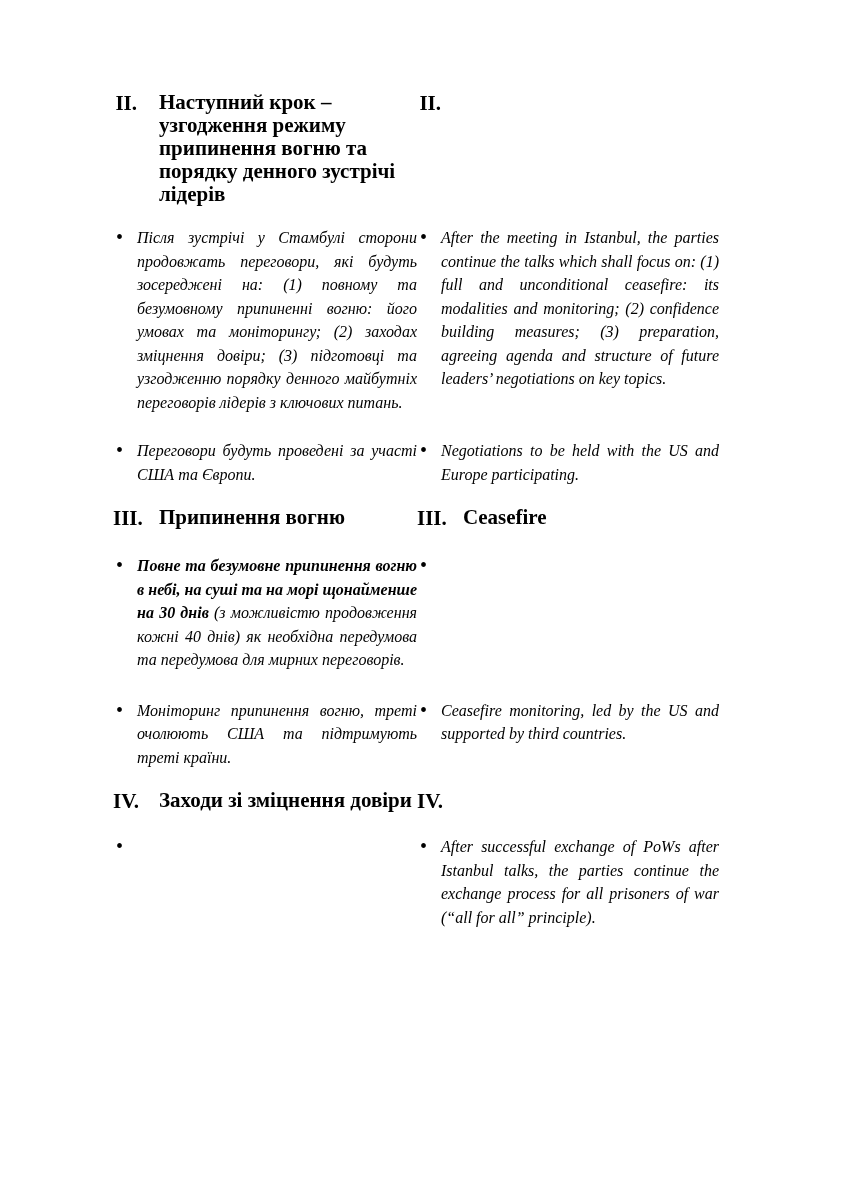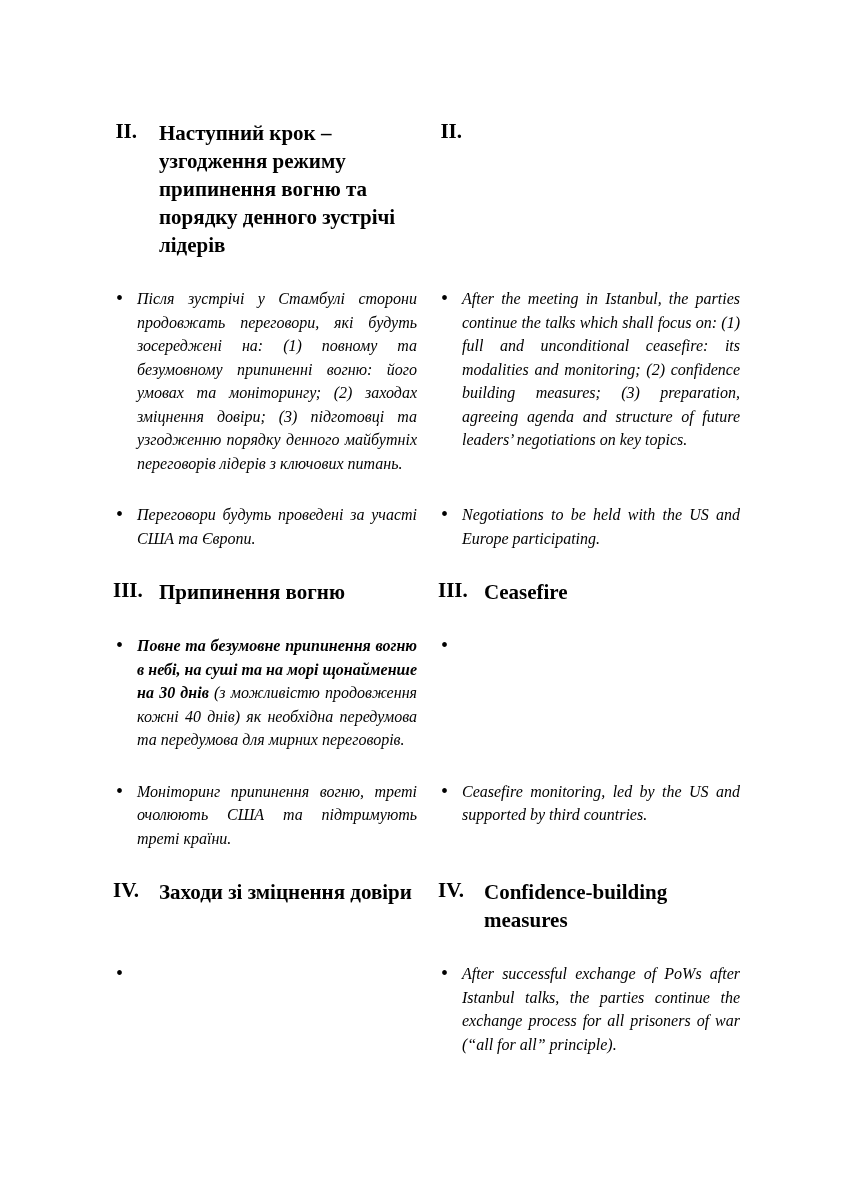--- a/index.html
+++ b/index.html
@@ -14,22 +14,20 @@
   }
   .content {
     position: absolute;
     left: 113px;
     top: 91px;
     width: 627px;
   }
   .row {
     display: grid;
     grid-template-columns: 304px 302px;
-    column-gap: 21px;
-    margin-top: 28px;
   }
   .mb20 { margin-bottom: 20px; }
   .mb21 { margin-bottom: 21px; }
   .mb23 { margin-bottom: 23px; }
   .mb25 { margin-bottom: 25px; }
   .mb27 { margin-bottom: 27px; }
   .cell { display: flex; align-items: flex-start; }
   .marker { flex: 0 0 auto; }
   .num {
     width: 46px;
@@ -44,21 +42,21 @@
     width: 24px;
     box-sizing: border-box;
     padding-left: 3px;
     font-size: 20px;
     line-height: 23.5px;
   }
   .text { flex: 1 1 auto; min-width: 0; }
   .heading-text {
     font-weight: bold;
     font-size: 21px;
-    line-height: 28px;
+    line-height: 23px;
     white-space: pre-line;
   }
   .body-text {
     font-size: 16px;
     line-height: 23.5px;
     text-align: justify;
     text-align-last: left;
     font-style: italic;
   }
   .justify-all { text-align-last: justify; }
@@ -138,22 +136,20 @@
       </div>
     </div>
 
     <div class="row mb21">
       <div class="cell">
         <span class="marker num">IV.</span>
         <div class="text heading-text">Заходи зі зміцнення довіри</div>
       </div>
       <div class="cell">
         <span class="marker num">IV.</span>
-        <div class="text heading-text">Confidence-building
-measures</div>
       </div>
     </div>
 
     <div class="row">
       <div class="cell">
         <span class="marker dot">•</span>
       </div>
       <div class="cell">
         <span class="marker dot">•</span>
         <div class="text body-text">After successful exchange of PoWs after Istanbul talks, the parties continue the exchange process for all prisoners of war (“all for all” principle).</div>

